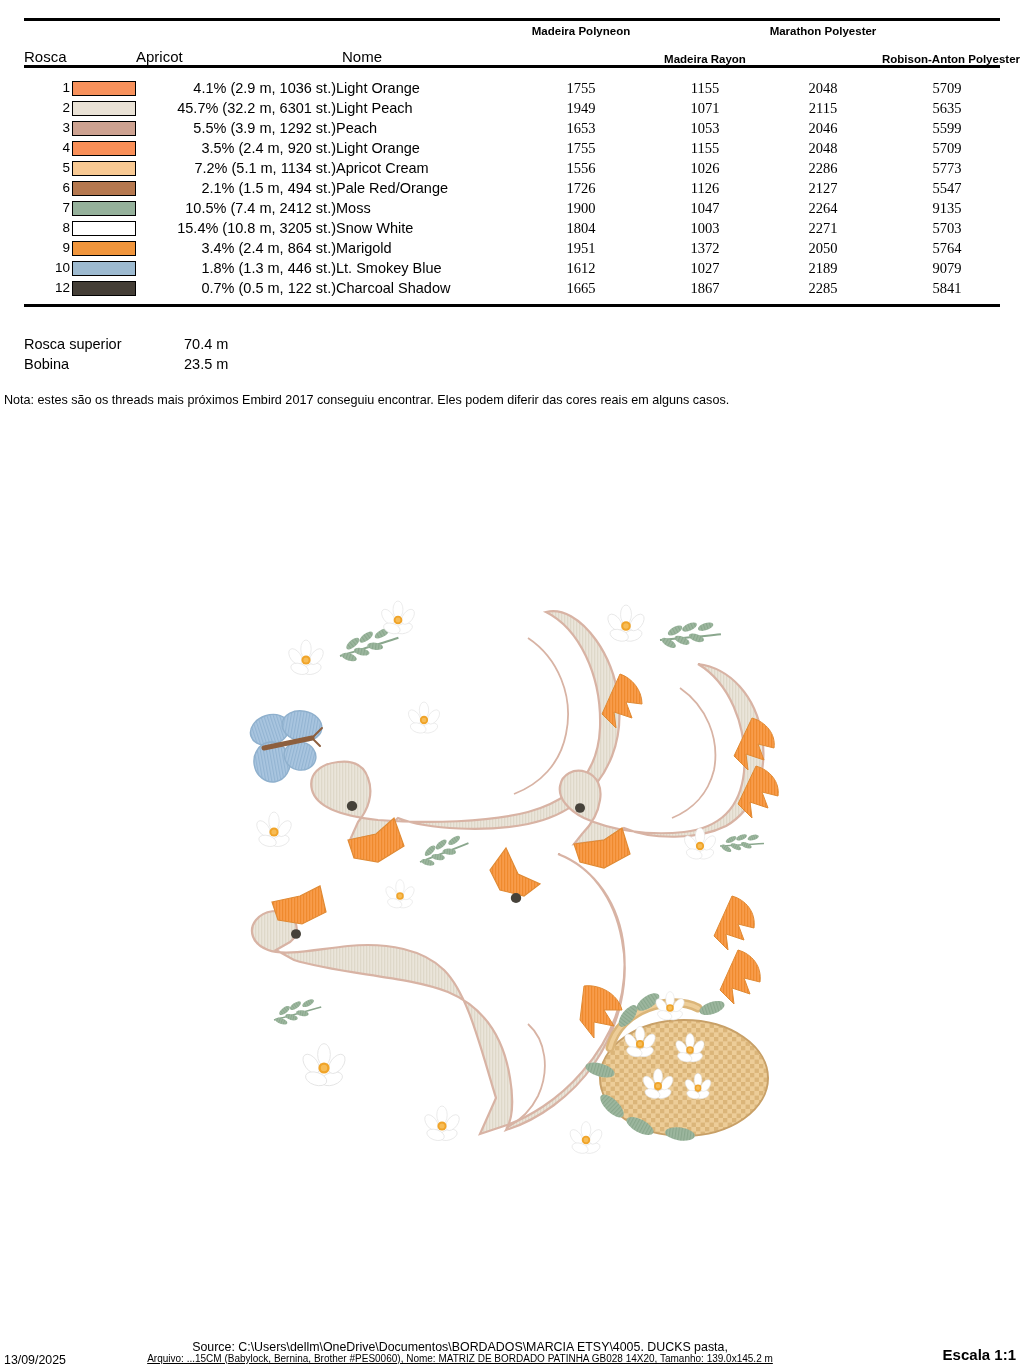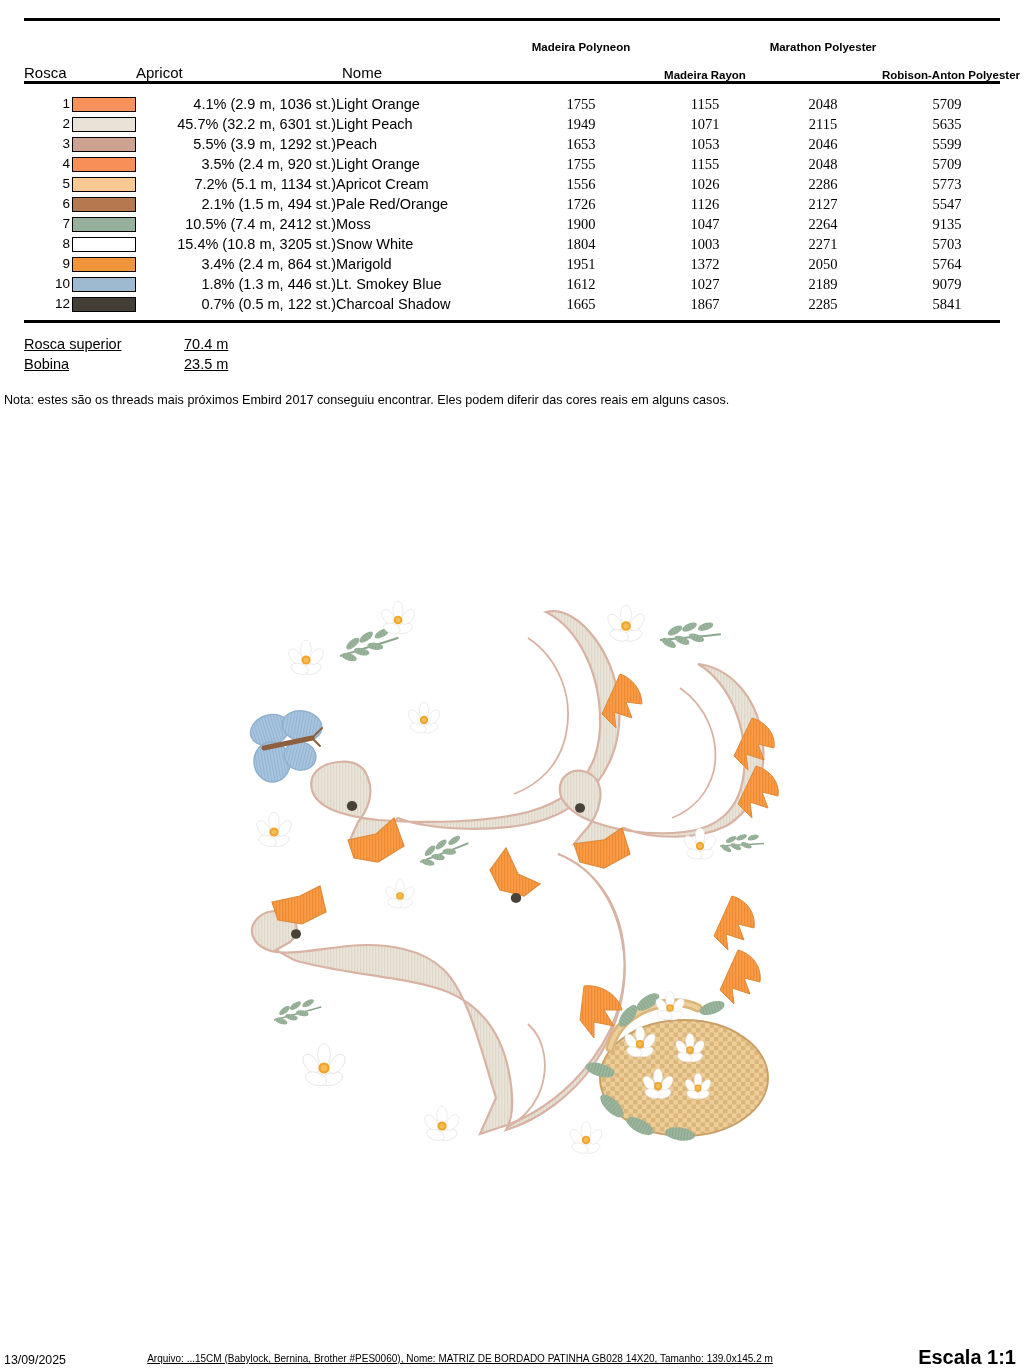--- a/index.html
+++ b/index.html
@@ -43,21 +43,21 @@
   .head-row td { vertical-align: bottom; height: 40px; }
   .hdr-main {
     font-size: 15px; font-weight: normal; text-align: left;
     padding-left: 22px; padding-bottom: 4px;
   }
   .hdr-main.nm { padding-left: 6px; }
   .hdr-small {
     font-size: 11.5px; font-weight: bold; text-align: center;
     white-space: nowrap; padding-bottom: 4px;
   }
-  .hdr-small.up { vertical-align: top; padding-bottom: 0; padding-top: 20px;}
+  .hdr-small.up { vertical-align: top; padding-bottom: 0; padding-top: 4px;}
 
   .body-spacer { height: 10px; }
 
   tr.thread-row td { height: 20px; font-size: 14.5px; }
 
   .swatch-cell { position: relative; }
   .swatch-box {
     display: flex; align-items: center; justify-content: flex-end;
   }
   .sw-idx {
@@ -71,21 +71,21 @@
   }
   .cons  { text-align: right; font-size: 14.5px; padding-right: 38px; white-space: nowrap; }
   .nmcol { text-align: left;  font-size: 14.5px; padding-left: 6px; white-space: nowrap; }
   .num   { text-align: center; font-size: 14.5px; font-family: Liberation Serif, serif; }
 
   
   .totals {
     position: absolute; left: 24px; top: 334px;
     font-size: 14.5px; line-height: 20px;
   }
-  .totals .row { display: flex; text-decoration: underline; }
+  .totals .row { display: flex; }
   .totals .lbl { width: 160px; }
   .totals .val { }
 
   .note {
     position: absolute; left: 4px; top: 393px;
     font-size: 12.6px;
   }
 
   
   .design {
@@ -103,21 +103,21 @@
   .foot-src {
     position: absolute; left: 0; top: 0; width: 920px;
     text-align: center; font-size: 12.4px; white-space: nowrap;
   }
   .foot-arq {
     position: absolute; left: 0; top: 13px; width: 920px;
     text-align: center; font-size: 10px; white-space: nowrap; text-decoration: underline;
   }
   .foot-scale {
     position: absolute; right: 8px; top: 6px;
-    font-size: 20px; font-weight: bold;
+    font-size: 15px; font-weight: bold;
   }
 </style>
 </head>
 <body>
 
 <div class="sheet">
 
   <div class="table-wrap">
     <div class="rule-top"></div>
 
@@ -500,17 +500,18 @@
       <use href="#daisy" transform="translate(472,268) scale(0.9)"></use>
       <use href="#daisy" transform="translate(172,318) scale(0.82)"></use>
       <use href="#daisy" transform="translate(96,490) scale(1.22)"></use>
       <use href="#daisy" transform="translate(214,548) scale(1.0)"></use>
       <use href="#daisy" transform="translate(358,562) scale(0.92)"></use>
     </svg>
   </div>
 
   <div class="footer">
     <div class="foot-date">13/09/2025</div>
+    <div class="foot-src">Source: C:\Users\dellm\OneDrive\Documentos\BORDADOS\MARCIA ETSY\4005. DUCKS pasta,</div>
     <div class="foot-arq">Arquivo: ...15CM (Babylock, Bernina, Brother #PES0060), Nome: MATRIZ DE BORDADO PATINHA GB028 14X20, Tamanho: 139.0x145.2 m</div>
     <div class="foot-scale">Escala 1:1</div>
   </div>
 
 </div>
 
 </body></html>

